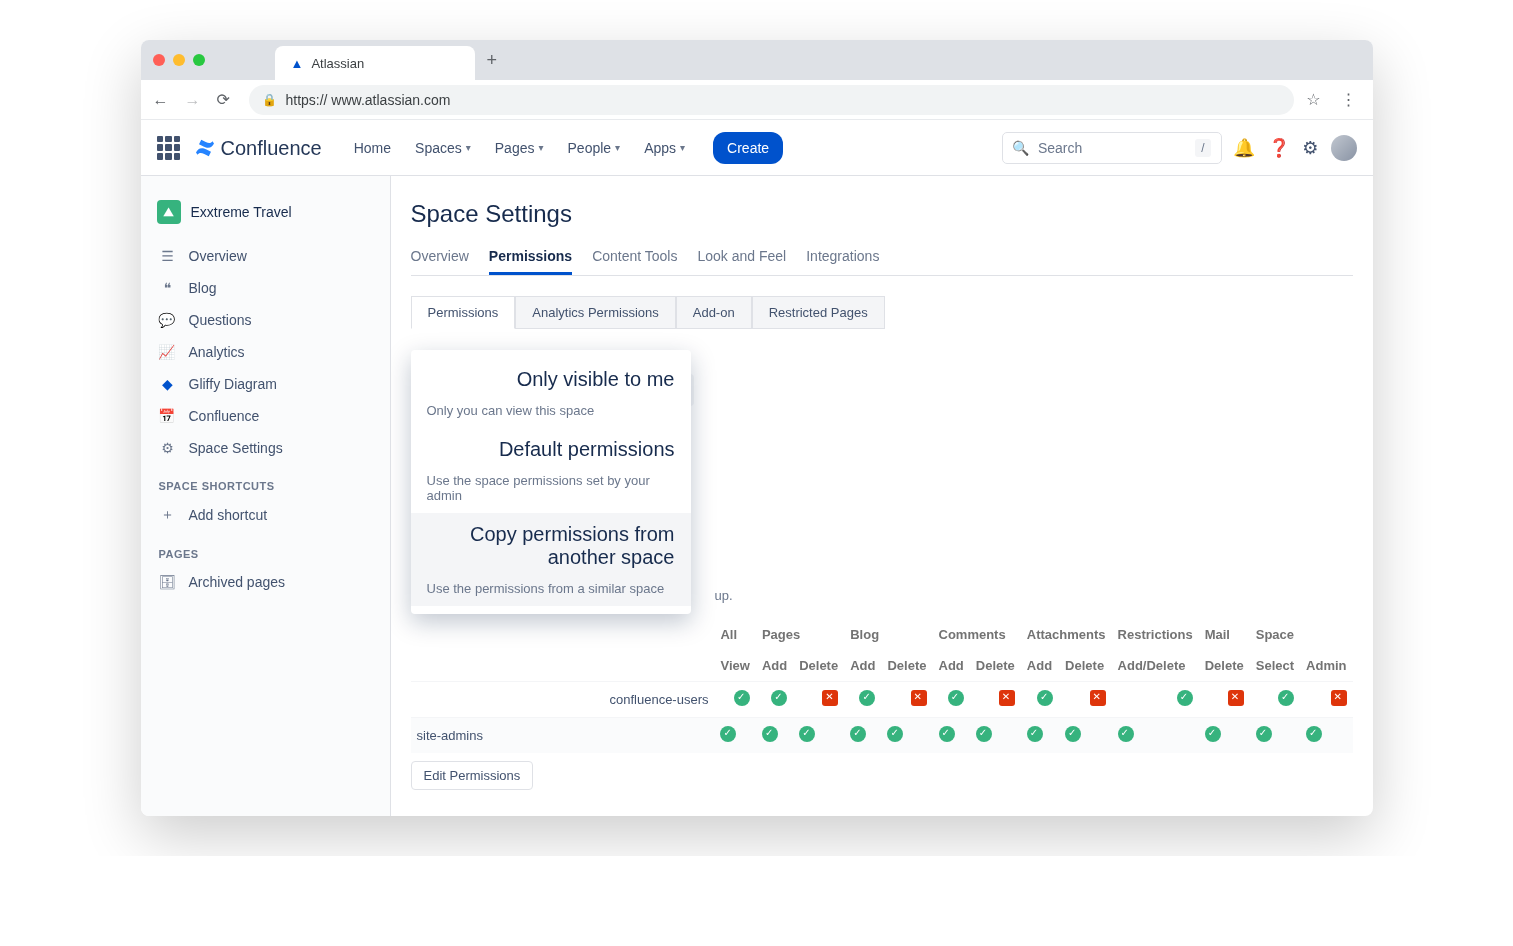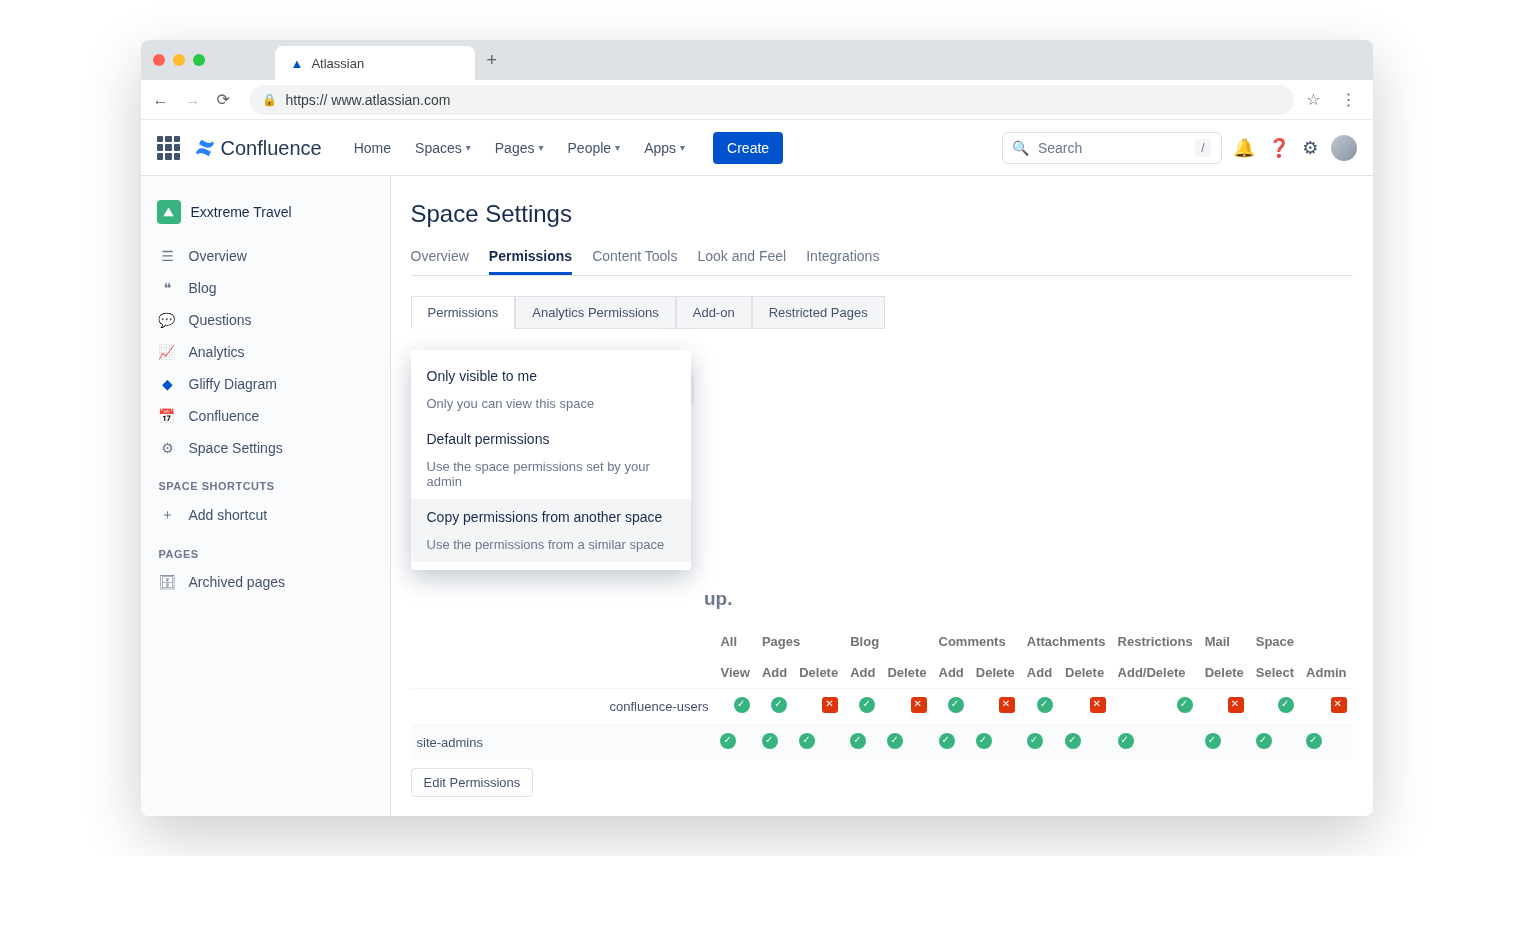--- a/index.html
+++ b/index.html
@@ -20,21 +20,21 @@
 .lock-icon { font-size: 12px; color: #5f6368; }
 .star-icon { color: #5f6368; margin-right: 8px; }
 .app-header { height: 56px; display: flex; align-items: center; padding: 0 16px; gap: 12px; border-bottom: 1px solid #dfe1e6; }
 .apps-grid { width: 24px; height: 24px; display: grid; grid-template-columns: repeat(3,1fr); gap: 2px; cursor: pointer; }
 .apps-grid span { background: #42526e; border-radius: 1px; }
 .logo { display: flex; align-items: flex-end; gap: 4px; font-size: 20px; font-weight: 500; color: #253858; }
 .logo-mark { width: 24px; height: 24px; }
 .nav-links { display: flex; gap: 8px; margin-left: 12px; }
 .nav-link { padding: 6px 8px; font-size: 14px; color: #42526e; cursor: pointer; display: flex; align-items: center; gap: 4px; }
 .chev { font-size: 10px; color: #6b778c; }
-.create-btn { background: #0052cc; color: #fff; border: none; padding: 8px 14px; border-radius: 4px; font-size: 14px; font-weight: 500; cursor: pointer; margin-left: 8px; }
+.create-btn { background: #0052cc; color: #fff; border: none; padding: 8px 14px; border-radius: 12px; font-size: 14px; font-weight: 500; cursor: pointer; margin-left: 8px; }
 .spacer { flex: 1; }
 .search-box { display: flex; align-items: center; border: 1px solid #dfe1e6; border-radius: 5px; padding: 6px 10px; width: 220px; gap: 8px; color: #6b778c; font-size: 14px; }
 .search-box .slash { margin-left: auto; background: #f4f5f7; padding: 2px 6px; border-radius: 3px; font-size: 12px; }
 .header-icon { color: #42526e; cursor: pointer; font-size: 18px; }
 .avatar { width: 26px; height: 26px; border-radius: 50%; background: linear-gradient(135deg,#c1c7d0,#8993a4); }
 .body { display: flex; height: 640px; }
 .sidebar { width: 250px; background: #fafbfc; border-right: 1px solid #dfe1e6; padding: 16px 8px; overflow-y: auto; }
 .space-title { display: flex; align-items: center; gap: 10px; padding: 8px; margin-bottom: 8px; }
 .space-logo { width: 24px; height: 24px; background: #36b37e; border-radius: 4px; display: flex; align-items: center; justify-content: center; color: #fff; font-size: 12px; font-weight: bold; }
 .space-name { font-size: 14px; font-weight: 500; color: #172b4d; }
@@ -49,23 +49,23 @@
 .subtabs { display: flex; margin-bottom: 20px; }
 .subtab { padding: 8px 16px; font-size: 13px; color: #42526e; background: #f4f5f7; border: 1px solid #dfe1e6; cursor: pointer; }
 .subtab.active { background: #fff; border-bottom: 1px solid #fff; }
 .section-label { font-size: 13px; font-weight: 600; color: #172b4d; margin-bottom: 10px; }
 .controls-row { display: flex; gap: 10px; margin-bottom: 10px; }
 .select-box { width: 210px; height: 32px; border: 2px solid #4c9aff; border-radius: 4px; display: flex; align-items: center; justify-content: space-between; padding: 0 10px; font-size: 14px; color: #7a869a; background: #fff; cursor: pointer; }
 .apply-btn { padding: 6px 14px; background: #f4f5f7; border: none; border-radius: 4px; color: #a5adba; font-size: 14px; }
 .dropdown { position: absolute; top: 174px; left: 20px; width: 280px; background: #fff; border-radius: 4px; box-shadow: 0 8px 24px rgba(9,30,66,0.25); padding: 8px 0; z-index: 100; }
 .dd-item { padding: 10px 16px; cursor: pointer; }
 .dd-item:hover, .dd-item.hover { background: #f4f5f7; }
-.dd-title { font-size: 14px; color: #172b4d; }
+.dd-title { font-size: 20px; color: #172b4d; text-align: right; }
 .dd-sub { font-size: 13px; color: #6b778c; margin-top: 12px; }
-.help-text { font-size: 19px; color: #6b778c; margin: 12px 0 16px; font-weight: bold; }
+.help-text { font-size: 13px; color: #6b778c; margin: 12px 0 16px; }
 .perm-table { width: 100%; border-collapse: collapse; font-size: 13px; }
 .perm-table th { text-align: left; font-weight: 600; color: #737373; padding: 8px 6px; }
 .perm-table td { padding: 8px 6px; border-top: 1px solid #f4f5f7; color: #42526e; }
 .perm-table tr.odd { background: #fff; text-align: right; }
 .perm-table tr.even { background: #fafbfc; }
 .ic-check { width: 16px; height: 16px; display: inline-block; background: #36b37e; border-radius: 50%; position: relative; }
 .ic-check::after { content: '✓'; color: #fff; font-size: 10px; position: absolute; top: 1px; left: 3px; }
 .ic-x { width: 16px; height: 16px; display: inline-block; background: #de350b; border-radius: 3px; position: relative; }
 .ic-x::after { content: '✕'; color: #fff; font-size: 10px; position: absolute; top: 1px; left: 3px; }
 .edit-perm-btn { padding: 6px 12px; background: #fff; border: 1px solid #dfe1e6; border-radius: 4px; font-size: 13px; color: #42526e; cursor: pointer; margin-top: 8px; }

